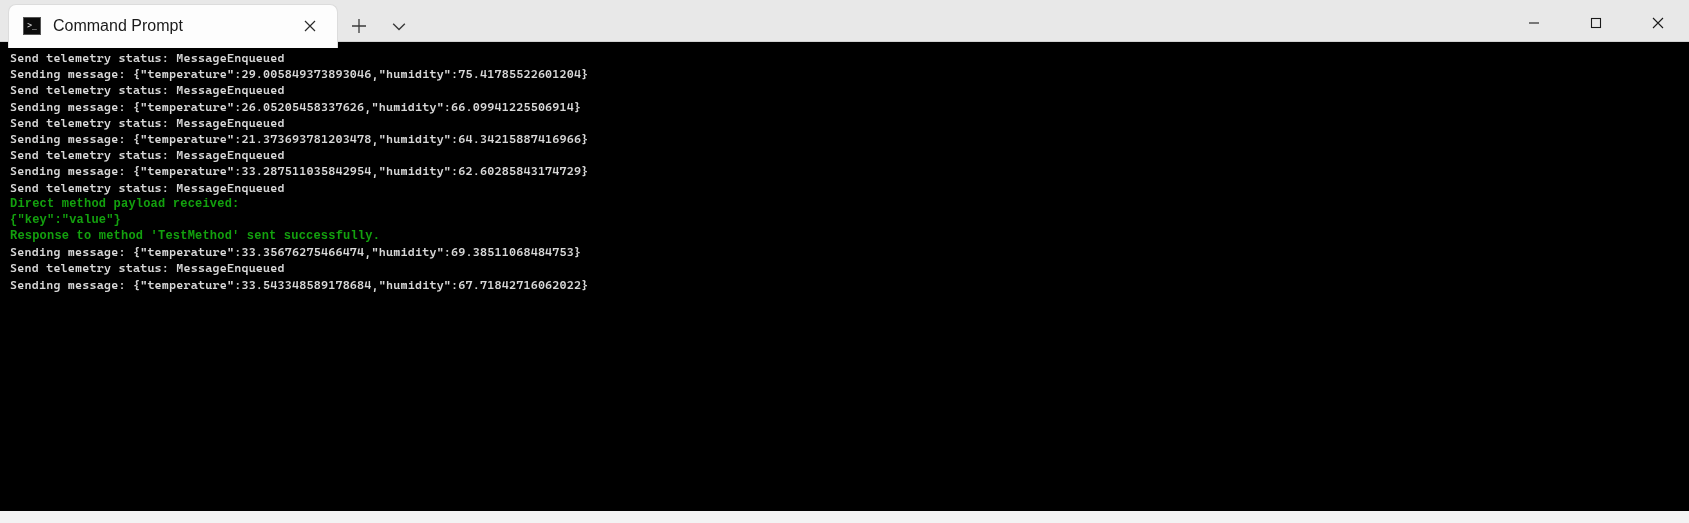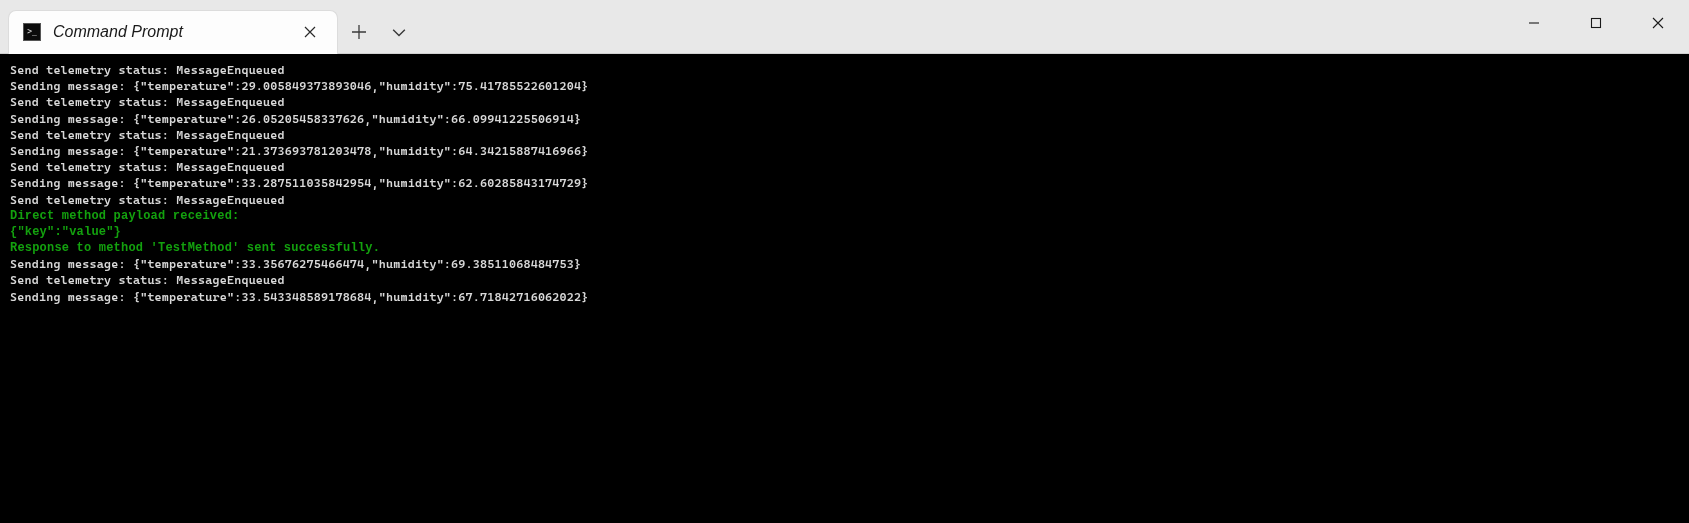--- a/index.html
+++ b/index.html
@@ -6,26 +6,25 @@
     body {
       width: 1689px;
       height: 523px;
       font-family: "Segoe UI", Arial, sans-serif;
       background: #f3f3f3;
       overflow: hidden;
     }
     .titlebar {
       display: flex;
       align-items: center;
-      height: 54px;
+      height: 42px;
       background: #e8e8e8;
       border-bottom: 1px solid #d0d0d0;
       position: relative;
       padding-left: 8px;
-      font-style: italic;
     }
     .tab {
       display: flex;
       align-items: center;
       height: 44px;
       min-width: 330px;
       background: #fdfdfd;
       border-radius: 8px 8px 0 0;
       padding: 0 14px;
       margin-top: 10px;

